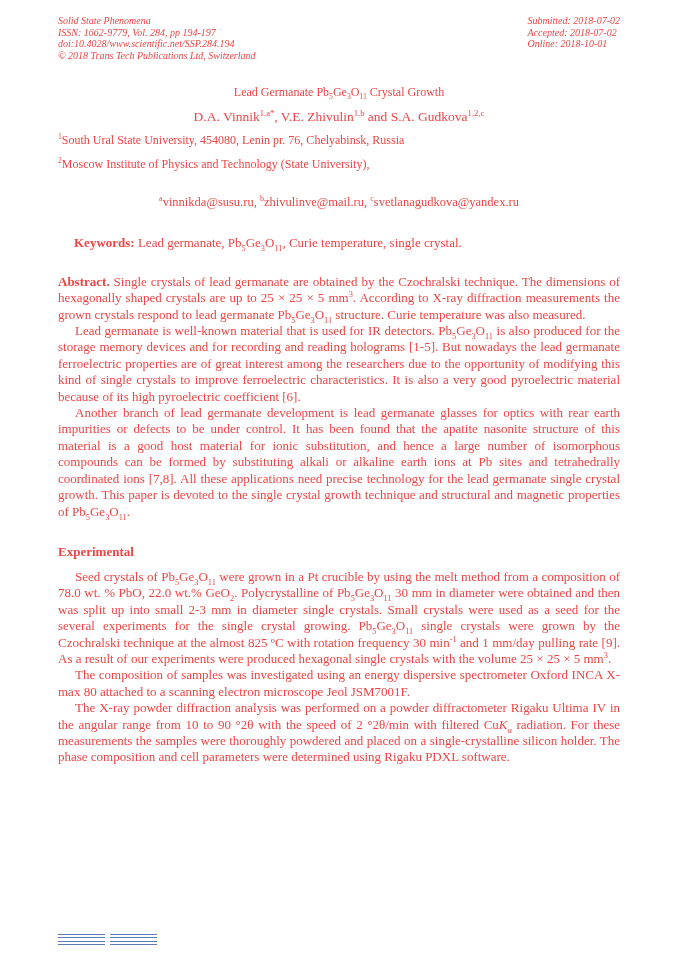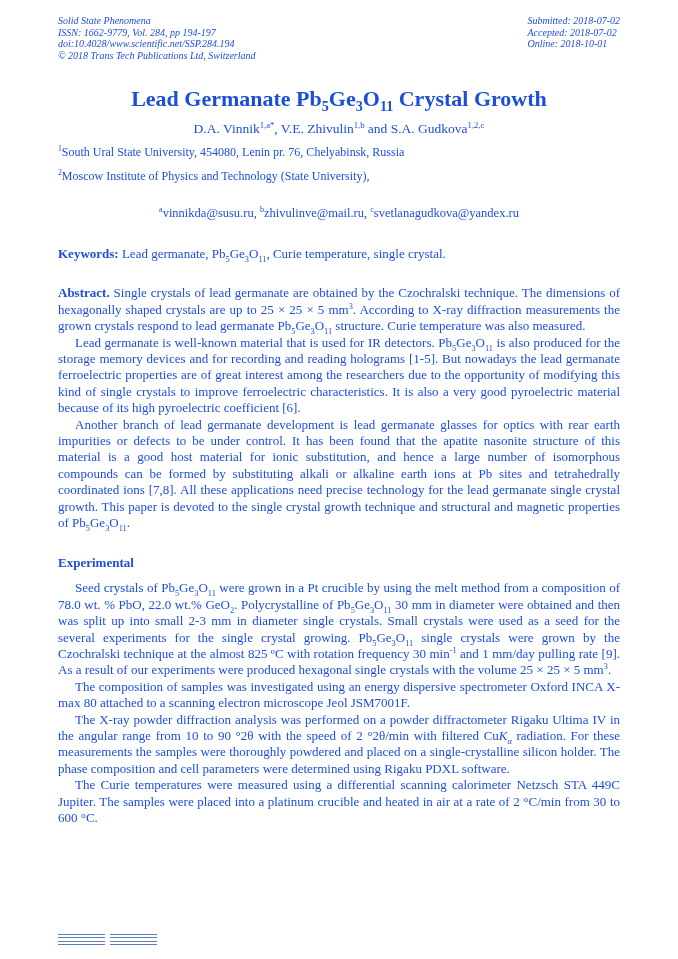--- a/index.html
+++ b/index.html
@@ -4,59 +4,59 @@
 <title>Paper</title>
 <style>
   * { box-sizing: border-box; }
   html, body { margin: 0; padding: 0; background: #ffffff; }
   .page {
     position: relative;
     width: 676px;
     height: 959px;
     margin: 0 auto;
     background: #ffffff;
-    color: #1d4ed8;
+    color: #ef4444;
     font-family: "Liberation Serif", "DejaVu Serif", serif;
     padding: 15px 57px 0 57px;
     overflow: hidden;
   }
   .page-header {
     display: flex;
     justify-content: space-between;
     font-style: italic;
     font-size: 10px;
     line-height: 11.6px;
   }
   .header-right { text-align: left; }
   sub, sup { font-size: 64%; line-height: 0; }
   .title {
     text-align: center;
-    font-size: 22px;
-    font-weight: 700;
+    font-size: 12px;
+    font-weight: 400;
     margin: 25px 0 0 0;
     line-height: 1.15;
   }
   .authors {
     text-align: center;
     font-size: 13.5px;
     margin-top: 9px;
   }
   .affiliation {
     font-size: 12px;
     line-height: 1.32;
     margin-top: 8px;
   }
   .emails {
     text-align: center;
     font-size: 12.5px;
     margin-top: 22px;
   }
   .keywords {
     font-size: 13px;
-    margin: 25px 0 0 0;
+    margin: 25px 0 0 16px;
   }
   .abstract {
     font-size: 13px;
     line-height: 16.4px;
     text-align: justify;
     margin: 23px 0 0 0;
   }
   .section-heading {
     font-size: 13px;
     font-weight: 700;
@@ -119,20 +119,19 @@
 
   <p class="abstract"><b>Abstract.</b><span> Single crystals of lead germanate are obtained by the Czochralski technique. The dimensions of hexagonally shaped crystals are up to 25 × 25 × 5 mm</span><sup>3</sup><span>. According to X-ray diffraction measurements the grown crystals respond to lead germanate Pb</span><sub>5</sub><span>Ge</span><sub>3</sub><span>O</span><sub>11</sub><span> structure. Curie temperature was also measured.</span></p>
 
   <p class="body-para"><span>Lead germanate is well-known material that is used for IR detectors. Pb</span><sub>5</sub><span>Ge</span><sub>3</sub><span>O</span><sub>11</sub><span> is also produced for the storage memory devices and for recording and reading holograms [1-5]. But nowadays the lead germanate ferroelectric properties are of great interest among the researchers due to the opportunity of modifying this kind of single crystals to improve ferroelectric characteristics. It is also a very good pyroelectric material because of its high pyroelectric coefficient [6].</span></p>
   <p class="body-para"><span>Another branch of lead germanate development is lead germanate glasses for optics with rear earth impurities or defects to be under control. It has been found that the apatite nasonite structure of this material is a good host material for ionic substitution, and hence a large number of isomorphous compounds can be formed by substituting alkali or alkaline earth ions at Pb sites and tetrahedrally coordinated ions [7,8]. All these applications need precise technology for the lead germanate single crystal growth. This paper is devoted to the single crystal growth technique and structural and magnetic properties of Pb</span><sub>5</sub><span>Ge</span><sub>3</sub><span>O</span><sub>11</sub><span>.</span></p>
 
   <h2 class="section-heading">Experimental</h2>
   <p class="body-para"><span>Seed crystals of Pb</span><sub>5</sub><span>Ge</span><sub>3</sub><span>O</span><sub>11</sub><span> were grown in a Pt crucible by using the melt method from a composition of 78.0 wt. % PbO, 22.0 wt.% GeO</span><sub>2</sub><span>. Polycrystalline of Pb</span><sub>5</sub><span>Ge</span><sub>3</sub><span>O</span><sub>11</sub><span> 30 mm in diameter were obtained and then was split up into small 2-3 mm in diameter single crystals. Small crystals were used as a seed for the several experiments for the single crystal growing. Pb</span><sub>5</sub><span>Ge</span><sub>3</sub><span>O</span><sub>11</sub><span> single crystals were grown by the Czochralski technique at the almost 825 ºC with rotation frequency 30 min</span><sup>-1</sup><span> and 1 mm/day pulling rate [9]. As a result of our experiments were produced hexagonal single crystals with the volume 25 × 25 × 5 mm</span><sup>3</sup><span>.</span></p>
   <p class="body-para"><span>The composition of samples was investigated using an energy dispersive spectrometer Oxford INCA X-max 80 attached to a scanning electron microscope Jeol JSM7001F.</span></p>
   <p class="body-para"><span>The X-ray powder diffraction analysis was performed on a powder diffractometer Rigaku Ultima IV in the angular range from 10 to 90 °2θ with the speed of 2 °2θ/min with filtered Cu</span><i>K</i><sub>α</sub><span> radiation. For these measurements the samples were thoroughly powdered and placed on a single-crystalline silicon holder. The phase composition and cell parameters were determined using Rigaku PDXL software.</span></p>
-  <p class="body-para"><span>The Curie temperatures were measured using a differential scanning calorimeter Netzsch STA 449C Jupiter. The samples were placed into a platinum crucible and heated in air at a rate of 2 °C/min from 30 to 600 °C.</span></p>
 
   <div class="footer-stamps">
     <div class="stamp"></div>
     <div class="stamp"></div>
   </div>
 
 </div>
 
 </body></html>

